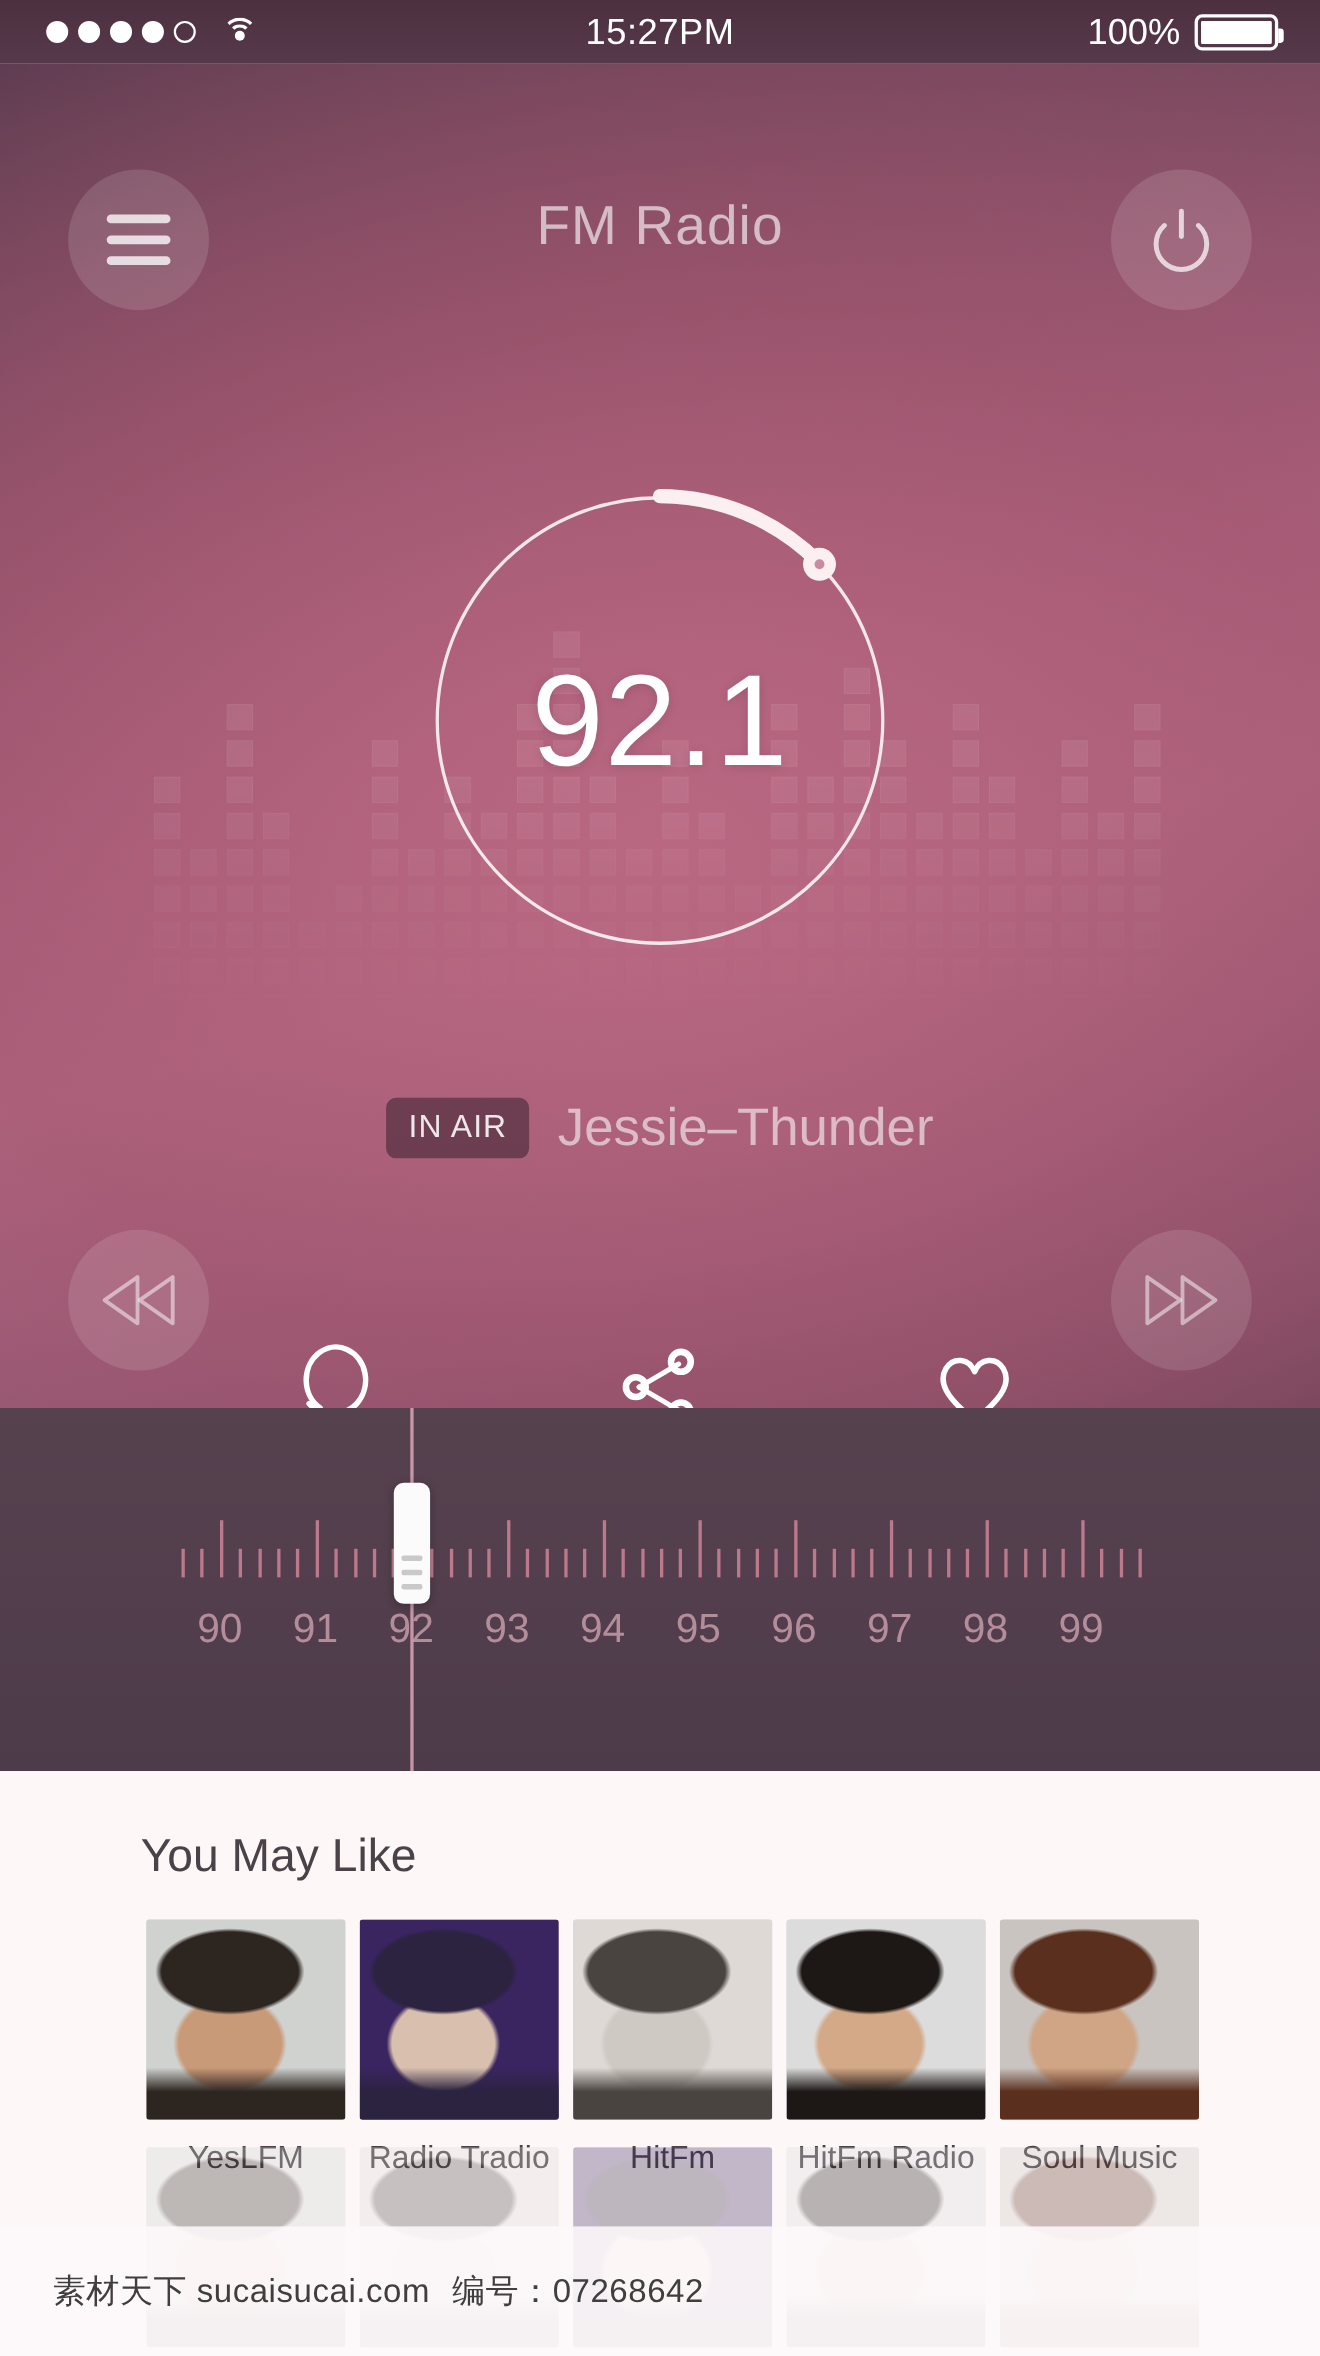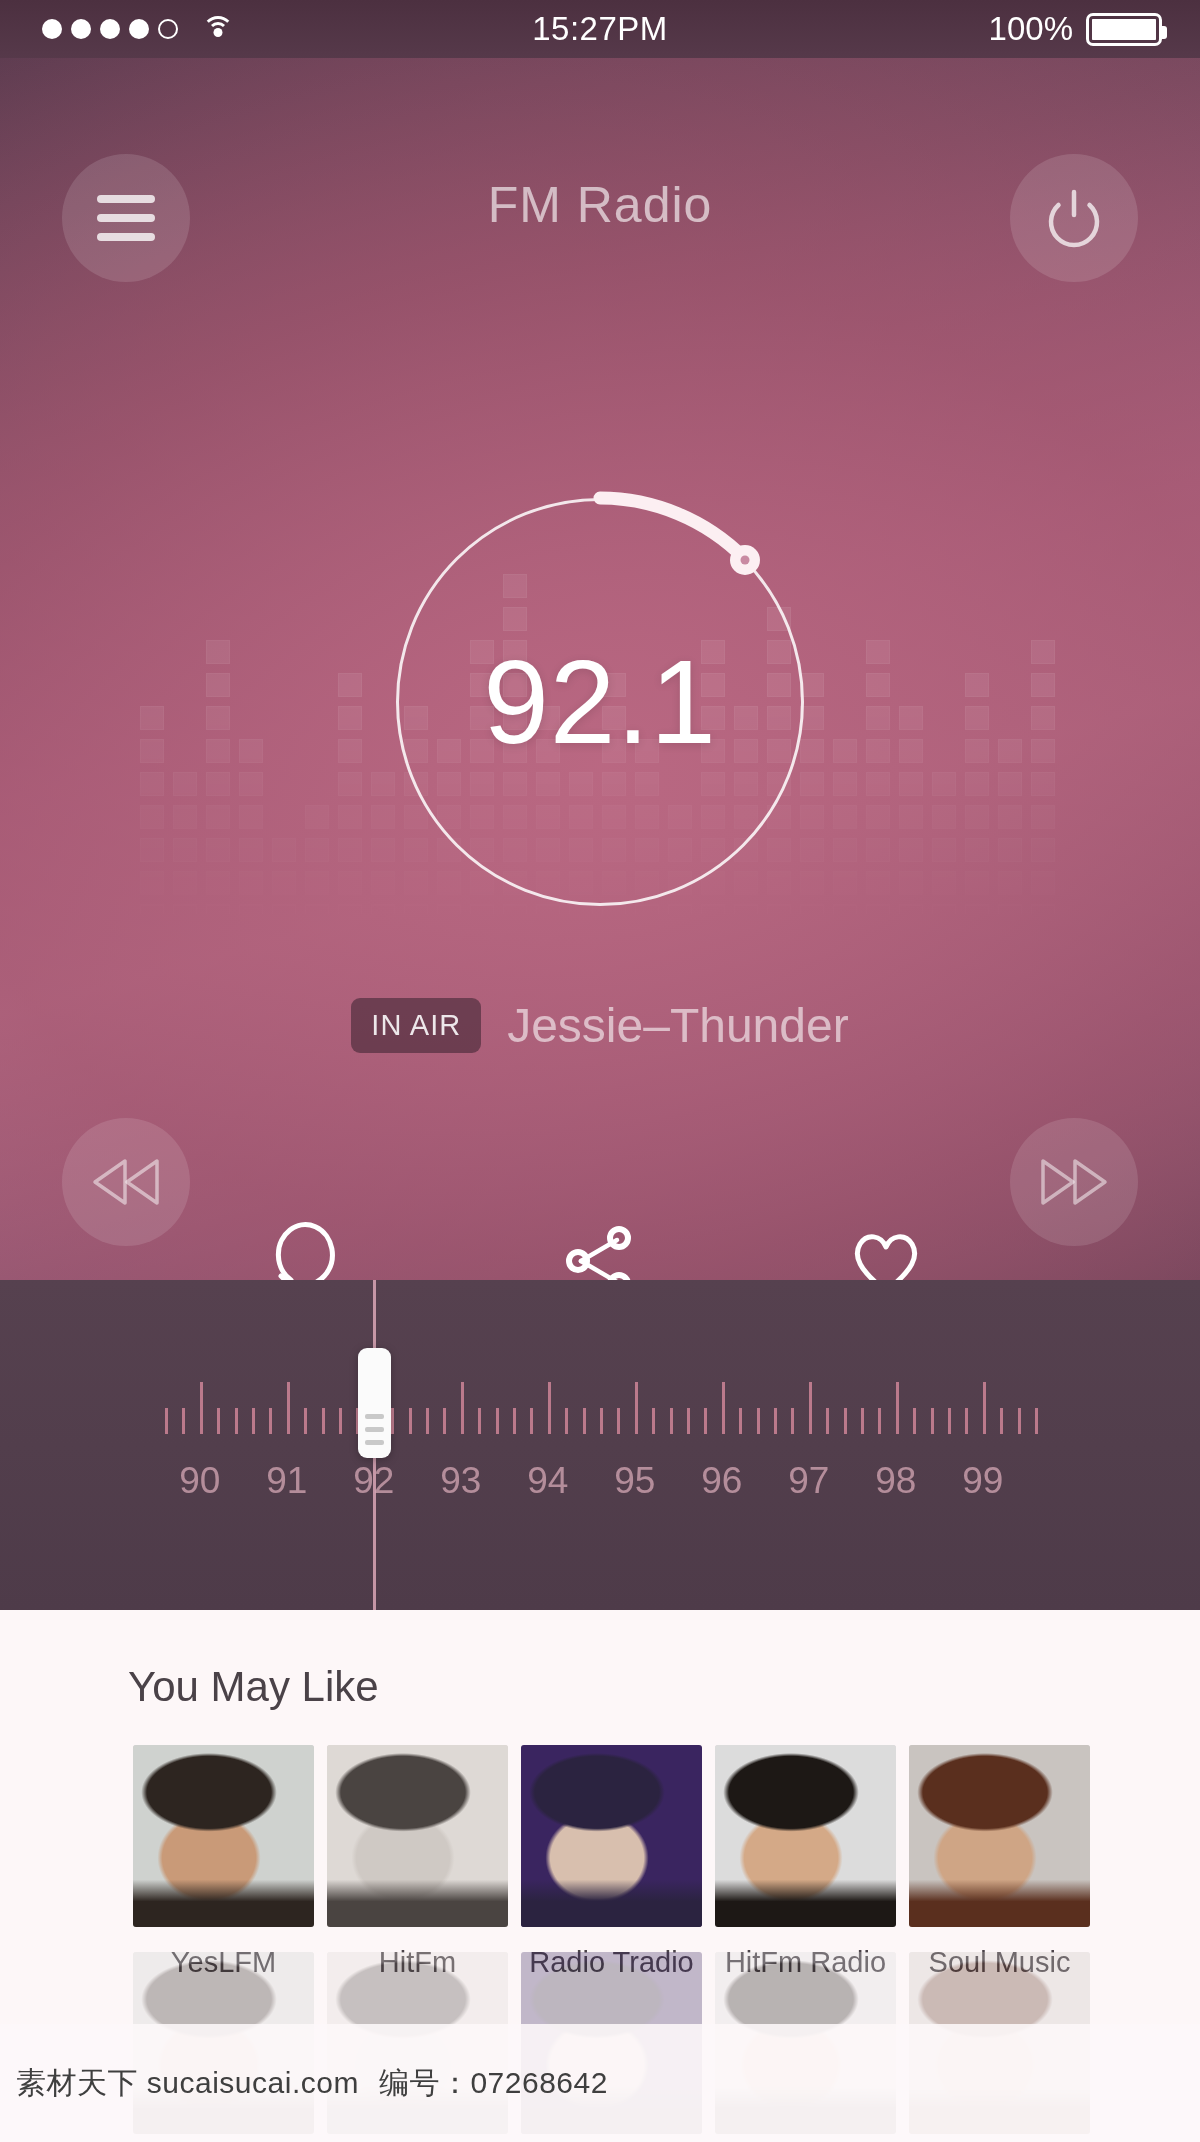--- a/index.html
+++ b/index.html
@@ -70,21 +70,21 @@
   .burger{ width:58px; }
   .burger b{ display:block; height:8px; border-radius:4px;
              background:rgba(255,255,255,.78); margin:11px 0; }
   .hdr-title{
     position:absolute; left:0; right:0; top:30px; text-align:center;
     font-size:50px; color:rgba(255,255,255,.62); font-weight:300;
     letter-spacing:1px;
   }
 
   
-  .dial{ position:absolute; left:396px; top:440px; width:408px; height:408px; }
+  .dial{ position:absolute; left:396px; top:393px; width:408px; height:408px; }
   .dial .ring{ position:absolute; inset:0; border-radius:50%;
                border:3px solid rgba(255,255,255,.85); }
   .dial svg{ position:absolute; inset:-8px; }
   .dial .freq{
     position:absolute; inset:0; display:flex; align-items:center;
     justify-content:center; font-size:118px; color:#fff; font-weight:400;
     letter-spacing:1px; text-shadow:0 2px 10px rgba(0,0,0,.12);
   }
 
   .station{ position:absolute; left:0; width:1200px; top:940px; text-align:center; }
@@ -138,21 +138,21 @@
   .card{ width:181px; cursor:pointer; }
   .thumb{ width:181px; height:182px; border-radius:3px; overflow:hidden;
           position:relative; background:#d8d3d6; }
   .thumb .ph{ position:absolute; inset:0; }
   .cname{ margin-top:19px; text-align:center; font-size:29px; color:#4a4248; }
   .cards.ghost{ top:342px; opacity:.30; }
   .cards.ghost .card{ pointer-events:none; }
 
   
   .wm{ position:absolute; left:0; bottom:0; width:1200px; height:118px;
-       background:rgba(253,248,249,.88); display:flex; align-items:center; }
+       background:rgba(253,248,249,.88); display:flex; align-items:center;padding-left:32px; }
   .wm span{ margin-left:16px; font-size:30px; color:#3f3f3f;
             letter-spacing:.5px; white-space:nowrap; }
   .wm span.num{ margin-left:20px; }
 </style>
 </head>
 <body>
 
 <div class="statusbar">
   <div class="sb-left">
     <span class="dot"></span>
@@ -628,95 +628,95 @@
         <div class="thumb">
           <div class="ph" style="background:#cfd2cf"></div>
           <div class="ph" style="background:radial-gradient(ellipse 46% 40% at 42% 62%,#c99a78 0%,#c99a78 56%,transparent 62%)"></div>
           <div class="ph" style="background:radial-gradient(ellipse 52% 30% at 42% 26%,#2d2520 0%,#2d2520 66%,transparent 72%)"></div>
           <div class="ph" style="background:linear-gradient(180deg,transparent 74%,#2d2520 86%)"></div>
         </div>
         <div class="cname">YesLFM</div>
       </div>
       <div class="card">
         <div class="thumb">
+          <div class="ph" style="background:#3a2560"></div>
+          <div class="ph" style="background:radial-gradient(ellipse 46% 40% at 42% 62%,#d8bfae 0%,#d8bfae 56%,transparent 62%)"></div>
+          <div class="ph" style="background:radial-gradient(ellipse 52% 30% at 42% 26%,#2b2340 0%,#2b2340 66%,transparent 72%)"></div>
+          <div class="ph" style="background:linear-gradient(180deg,transparent 74%,#2b2340 86%)"></div>
+        </div>
+        <div class="cname">Radio Tradio</div>
+      </div>
+      <div class="card">
+        <div class="thumb">
           <div class="ph" style="background:#ded9d5"></div>
           <div class="ph" style="background:radial-gradient(ellipse 46% 40% at 42% 62%,#cfc9c4 0%,#cfc9c4 56%,transparent 62%)"></div>
           <div class="ph" style="background:radial-gradient(ellipse 52% 30% at 42% 26%,#4a4441 0%,#4a4441 66%,transparent 72%)"></div>
           <div class="ph" style="background:linear-gradient(180deg,transparent 74%,#4a4441 86%)"></div>
         </div>
         <div class="cname">HitFm</div>
       </div>
       <div class="card">
         <div class="thumb">
+          <div class="ph" style="background:#dcdcdc"></div>
+          <div class="ph" style="background:radial-gradient(ellipse 46% 40% at 42% 62%,#d4a987 0%,#d4a987 56%,transparent 62%)"></div>
+          <div class="ph" style="background:radial-gradient(ellipse 52% 30% at 42% 26%,#1d1815 0%,#1d1815 66%,transparent 72%)"></div>
+          <div class="ph" style="background:linear-gradient(180deg,transparent 74%,#1d1815 86%)"></div>
+        </div>
+        <div class="cname">HitFm Radio</div>
+      </div>
+      <div class="card">
+        <div class="thumb">
+          <div class="ph" style="background:#c9c4c0"></div>
+          <div class="ph" style="background:radial-gradient(ellipse 46% 40% at 42% 62%,#cfa585 0%,#cfa585 56%,transparent 62%)"></div>
+          <div class="ph" style="background:radial-gradient(ellipse 52% 30% at 42% 26%,#5a2f1e 0%,#5a2f1e 66%,transparent 72%)"></div>
+          <div class="ph" style="background:linear-gradient(180deg,transparent 74%,#5a2f1e 86%)"></div>
+        </div>
+        <div class="cname">Soul Music</div>
+      </div>
+    </div>
+  <div class="cards ghost" id="cards2">
+      <div class="card">
+        <div class="thumb">
+          <div class="ph" style="background:#cfd2cf"></div>
+          <div class="ph" style="background:radial-gradient(ellipse 46% 40% at 42% 62%,#c99a78 0%,#c99a78 56%,transparent 62%)"></div>
+          <div class="ph" style="background:radial-gradient(ellipse 52% 30% at 42% 26%,#2d2520 0%,#2d2520 66%,transparent 72%)"></div>
+          <div class="ph" style="background:linear-gradient(180deg,transparent 74%,#2d2520 86%)"></div>
+        </div>
+      </div>
+      <div class="card">
+        <div class="thumb">
+          <div class="ph" style="background:#ded9d5"></div>
+          <div class="ph" style="background:radial-gradient(ellipse 46% 40% at 42% 62%,#cfc9c4 0%,#cfc9c4 56%,transparent 62%)"></div>
+          <div class="ph" style="background:radial-gradient(ellipse 52% 30% at 42% 26%,#4a4441 0%,#4a4441 66%,transparent 72%)"></div>
+          <div class="ph" style="background:linear-gradient(180deg,transparent 74%,#4a4441 86%)"></div>
+        </div>
+      </div>
+      <div class="card">
+        <div class="thumb">
           <div class="ph" style="background:#3a2560"></div>
           <div class="ph" style="background:radial-gradient(ellipse 46% 40% at 42% 62%,#d8bfae 0%,#d8bfae 56%,transparent 62%)"></div>
           <div class="ph" style="background:radial-gradient(ellipse 52% 30% at 42% 26%,#2b2340 0%,#2b2340 66%,transparent 72%)"></div>
           <div class="ph" style="background:linear-gradient(180deg,transparent 74%,#2b2340 86%)"></div>
         </div>
-        <div class="cname">Radio Tradio</div>
       </div>
       <div class="card">
         <div class="thumb">
           <div class="ph" style="background:#dcdcdc"></div>
           <div class="ph" style="background:radial-gradient(ellipse 46% 40% at 42% 62%,#d4a987 0%,#d4a987 56%,transparent 62%)"></div>
           <div class="ph" style="background:radial-gradient(ellipse 52% 30% at 42% 26%,#1d1815 0%,#1d1815 66%,transparent 72%)"></div>
           <div class="ph" style="background:linear-gradient(180deg,transparent 74%,#1d1815 86%)"></div>
         </div>
-        <div class="cname">HitFm Radio</div>
       </div>
       <div class="card">
         <div class="thumb">
           <div class="ph" style="background:#c9c4c0"></div>
           <div class="ph" style="background:radial-gradient(ellipse 46% 40% at 42% 62%,#cfa585 0%,#cfa585 56%,transparent 62%)"></div>
           <div class="ph" style="background:radial-gradient(ellipse 52% 30% at 42% 26%,#5a2f1e 0%,#5a2f1e 66%,transparent 72%)"></div>
           <div class="ph" style="background:linear-gradient(180deg,transparent 74%,#5a2f1e 86%)"></div>
         </div>
-        <div class="cname">Soul Music</div>
-      </div>
-    </div>
-  <div class="cards ghost" id="cards2">
-      <div class="card">
-        <div class="thumb">
-          <div class="ph" style="background:#cfd2cf"></div>
-          <div class="ph" style="background:radial-gradient(ellipse 46% 40% at 42% 62%,#c99a78 0%,#c99a78 56%,transparent 62%)"></div>
-          <div class="ph" style="background:radial-gradient(ellipse 52% 30% at 42% 26%,#2d2520 0%,#2d2520 66%,transparent 72%)"></div>
-          <div class="ph" style="background:linear-gradient(180deg,transparent 74%,#2d2520 86%)"></div>
-        </div>
-      </div>
-      <div class="card">
-        <div class="thumb">
-          <div class="ph" style="background:#ded9d5"></div>
-          <div class="ph" style="background:radial-gradient(ellipse 46% 40% at 42% 62%,#cfc9c4 0%,#cfc9c4 56%,transparent 62%)"></div>
-          <div class="ph" style="background:radial-gradient(ellipse 52% 30% at 42% 26%,#4a4441 0%,#4a4441 66%,transparent 72%)"></div>
-          <div class="ph" style="background:linear-gradient(180deg,transparent 74%,#4a4441 86%)"></div>
-        </div>
-      </div>
-      <div class="card">
-        <div class="thumb">
-          <div class="ph" style="background:#3a2560"></div>
-          <div class="ph" style="background:radial-gradient(ellipse 46% 40% at 42% 62%,#d8bfae 0%,#d8bfae 56%,transparent 62%)"></div>
-          <div class="ph" style="background:radial-gradient(ellipse 52% 30% at 42% 26%,#2b2340 0%,#2b2340 66%,transparent 72%)"></div>
-          <div class="ph" style="background:linear-gradient(180deg,transparent 74%,#2b2340 86%)"></div>
-        </div>
-      </div>
-      <div class="card">
-        <div class="thumb">
-          <div class="ph" style="background:#dcdcdc"></div>
-          <div class="ph" style="background:radial-gradient(ellipse 46% 40% at 42% 62%,#d4a987 0%,#d4a987 56%,transparent 62%)"></div>
-          <div class="ph" style="background:radial-gradient(ellipse 52% 30% at 42% 26%,#1d1815 0%,#1d1815 66%,transparent 72%)"></div>
-          <div class="ph" style="background:linear-gradient(180deg,transparent 74%,#1d1815 86%)"></div>
-        </div>
-      </div>
-      <div class="card">
-        <div class="thumb">
-          <div class="ph" style="background:#c9c4c0"></div>
-          <div class="ph" style="background:radial-gradient(ellipse 46% 40% at 42% 62%,#cfa585 0%,#cfa585 56%,transparent 62%)"></div>
-          <div class="ph" style="background:radial-gradient(ellipse 52% 30% at 42% 26%,#5a2f1e 0%,#5a2f1e 66%,transparent 72%)"></div>
-          <div class="ph" style="background:linear-gradient(180deg,transparent 74%,#5a2f1e 86%)"></div>
-        </div>
       </div>
     </div>
 
   <div class="wm">
     <span>素材天下 sucaisucai.com</span>
     <span class="num">编号：07268642</span>
   </div>
 </div>
 
 </body></html>

